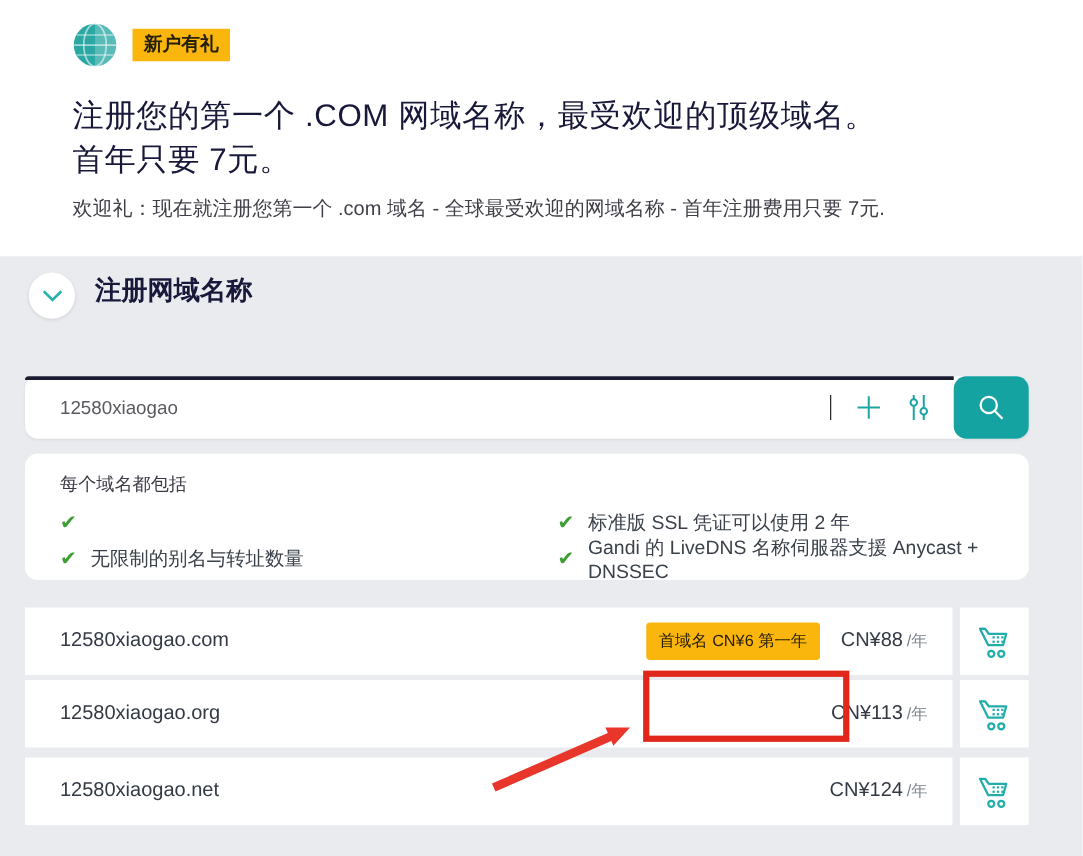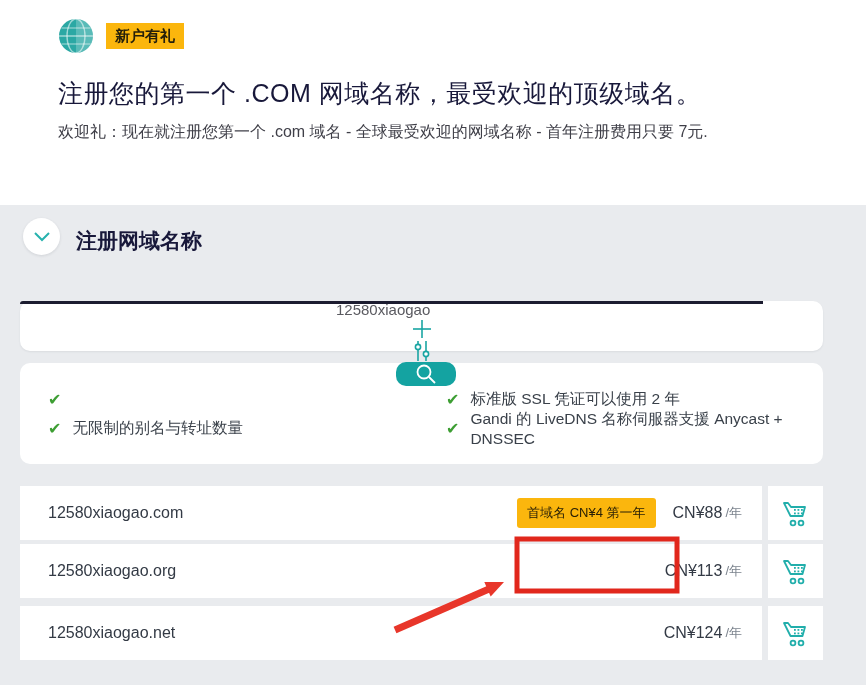--- a/index.html
+++ b/index.html
@@ -12,30 +12,30 @@
   .globe { width:36px; height:36px; display:block; }
   .promo-badge { background:#fbb60d; color:#26200a; font-size:15px; font-weight:700;
     padding:4px 9px; line-height:1.2; }
   .page-title { margin-top:22px; font-size:25px; line-height:35px; font-weight:400;
     color:#18183a; letter-spacing:0.5px; }
   .page-subtitle { margin-top:11px; font-size:16px; color:#3f3f48; }
 
   
   .section { height:480px; background:#e9ebee; padding:13px 43px 0 20px; position:relative; }
 
-  .section-header { display:flex; align-items:flex-end; gap:16px; }
+  .section-header { display:flex; align-items:flex-start; gap:16px; }
   .chevron-btn { width:37px; height:37px; border-radius:50%; background:#fff; border:none;
     display:flex; align-items:center; justify-content:center; cursor:pointer;
     box-shadow:0 1px 3px rgba(40,50,60,.12); margin-left:3px; }
   .section-title { font-size:21px; font-weight:700; color:#18183a; }
 
   
   .search-card { margin-top:46px; height:50px; background:#fff; border-radius:10px;
     position:relative; display:flex; align-items:center;
-    box-shadow:0 1px 2px rgba(40,50,60,.08);flex-direction:column; }
+    box-shadow:0 1px 2px rgba(40,50,60,.08); }
   .search-topline { position:absolute; top:0; left:0; right:60px; height:3px;
     background:#1c1c30; border-top-left-radius:10px; }
   .search-input { flex:1; border:none; outline:none; font-size:15px; color:#5a5a60;
     padding:0 0 0 28px; background:transparent; font-family:inherit; }
   .caret { width:1px; height:20px; background:#2a2a2a; margin:0 10px 0 0; }
   .icon-btn { width:40px; height:40px; border:none; background:transparent; cursor:pointer;
     display:flex; align-items:center; justify-content:center; }
   .search-btn { width:60px; height:50px; background:#14a3a1; border:none; cursor:pointer;
     border-radius:10px; display:flex; align-items:center; justify-content:center;
     margin-left:8px; }
@@ -80,20 +80,21 @@
       <path d="M18 1 A17 17 0 0 1 18 35 Z" fill="rgba(255,255,255,0.22)"></path>
       <ellipse cx="18" cy="18" rx="9" ry="17" fill="none" stroke="rgba(255,255,255,0.55)" stroke-width="1.4"></ellipse>
       <line x1="1" y1="18" x2="35" y2="18" stroke="rgba(255,255,255,0.55)" stroke-width="1.4"></line>
       <line x1="3.5" y1="10" x2="32.5" y2="10" stroke="rgba(255,255,255,0.5)" stroke-width="1.2"></line>
       <line x1="3.5" y1="26" x2="32.5" y2="26" stroke="rgba(255,255,255,0.5)" stroke-width="1.2"></line>
     </svg>
     <span class="promo-badge">新户有礼</span>
   </div>
   <h1 class="page-title">
     <span>注册您的第一个 .COM 网域名称，最受欢迎的顶级域名。</span><br>
+    <span>首年只要 7元。</span>
   </h1>
   <p class="page-subtitle">欢迎礼：现在就注册您第一个 .com 域名 - 全球最受欢迎的网域名称 - 首年注册费用只要 7元.</p>
 </div>
 
 <div class="section">
 
   <div class="section-header">
     <button class="chevron-btn">
       <svg width="16" height="10" viewBox="0 0 16 10">
         <polyline points="1,1 8,8 15,1" fill="none" stroke="#27b2ae" stroke-width="2"></polyline>
@@ -122,20 +123,21 @@
     </button>
     <button class="search-btn">
       <svg width="24" height="24" viewBox="0 0 24 24">
         <circle cx="10" cy="10" r="6.5" fill="none" stroke="#fff" stroke-width="1.8"></circle>
         <line x1="15" y1="15" x2="21" y2="21" stroke="#fff" stroke-width="1.8"></line>
       </svg>
     </button>
   </div>
 
   <div class="features-card">
+    <div class="features-heading">每个域名都包括</div>
     <div class="features-grid">
       <div class="feature-item">
         <span class="check">✔</span>
       </div>
       <div class="feature-item">
         <span class="check">✔</span>
         <span>无限制的别名与转址数量</span>
       </div>
       <div class="feature-item">
         <span class="check">✔</span>
@@ -147,21 +149,21 @@
       </div>
     </div>
   </div>
 
 
   <div class="rows">
 
     <div class="row-wrap gap-sm">
       <div class="row-main">
         <span class="domain">12580xiaogao.com</span>
-        <span class="first-badge">首域名 CN¥4 第一年</span>
+        <span class="first-badge">首域名 CN¥6 第一年</span>
         <span class="price">CN¥88</span>
         <span class="per">/年</span>
       </div>
       <button class="cart-cell">
         <svg width="30" height="30" viewBox="0 0 30 30">
           <path d="M3 5 h4 l3 4 h14 l-2.5 9 h-12 z" fill="none" stroke="#21aeab" stroke-width="1.8" stroke-linejoin="round"></path>
           <line x1="3" y1="5" x2="7" y2="5" stroke="#21aeab" stroke-width="1.8"></line>
           <circle cx="12" cy="25" r="2.4" fill="none" stroke="#21aeab" stroke-width="1.8"></circle>
           <circle cx="20" cy="25" r="2.4" fill="none" stroke="#21aeab" stroke-width="1.8"></circle>
           <g fill="#21aeab">

